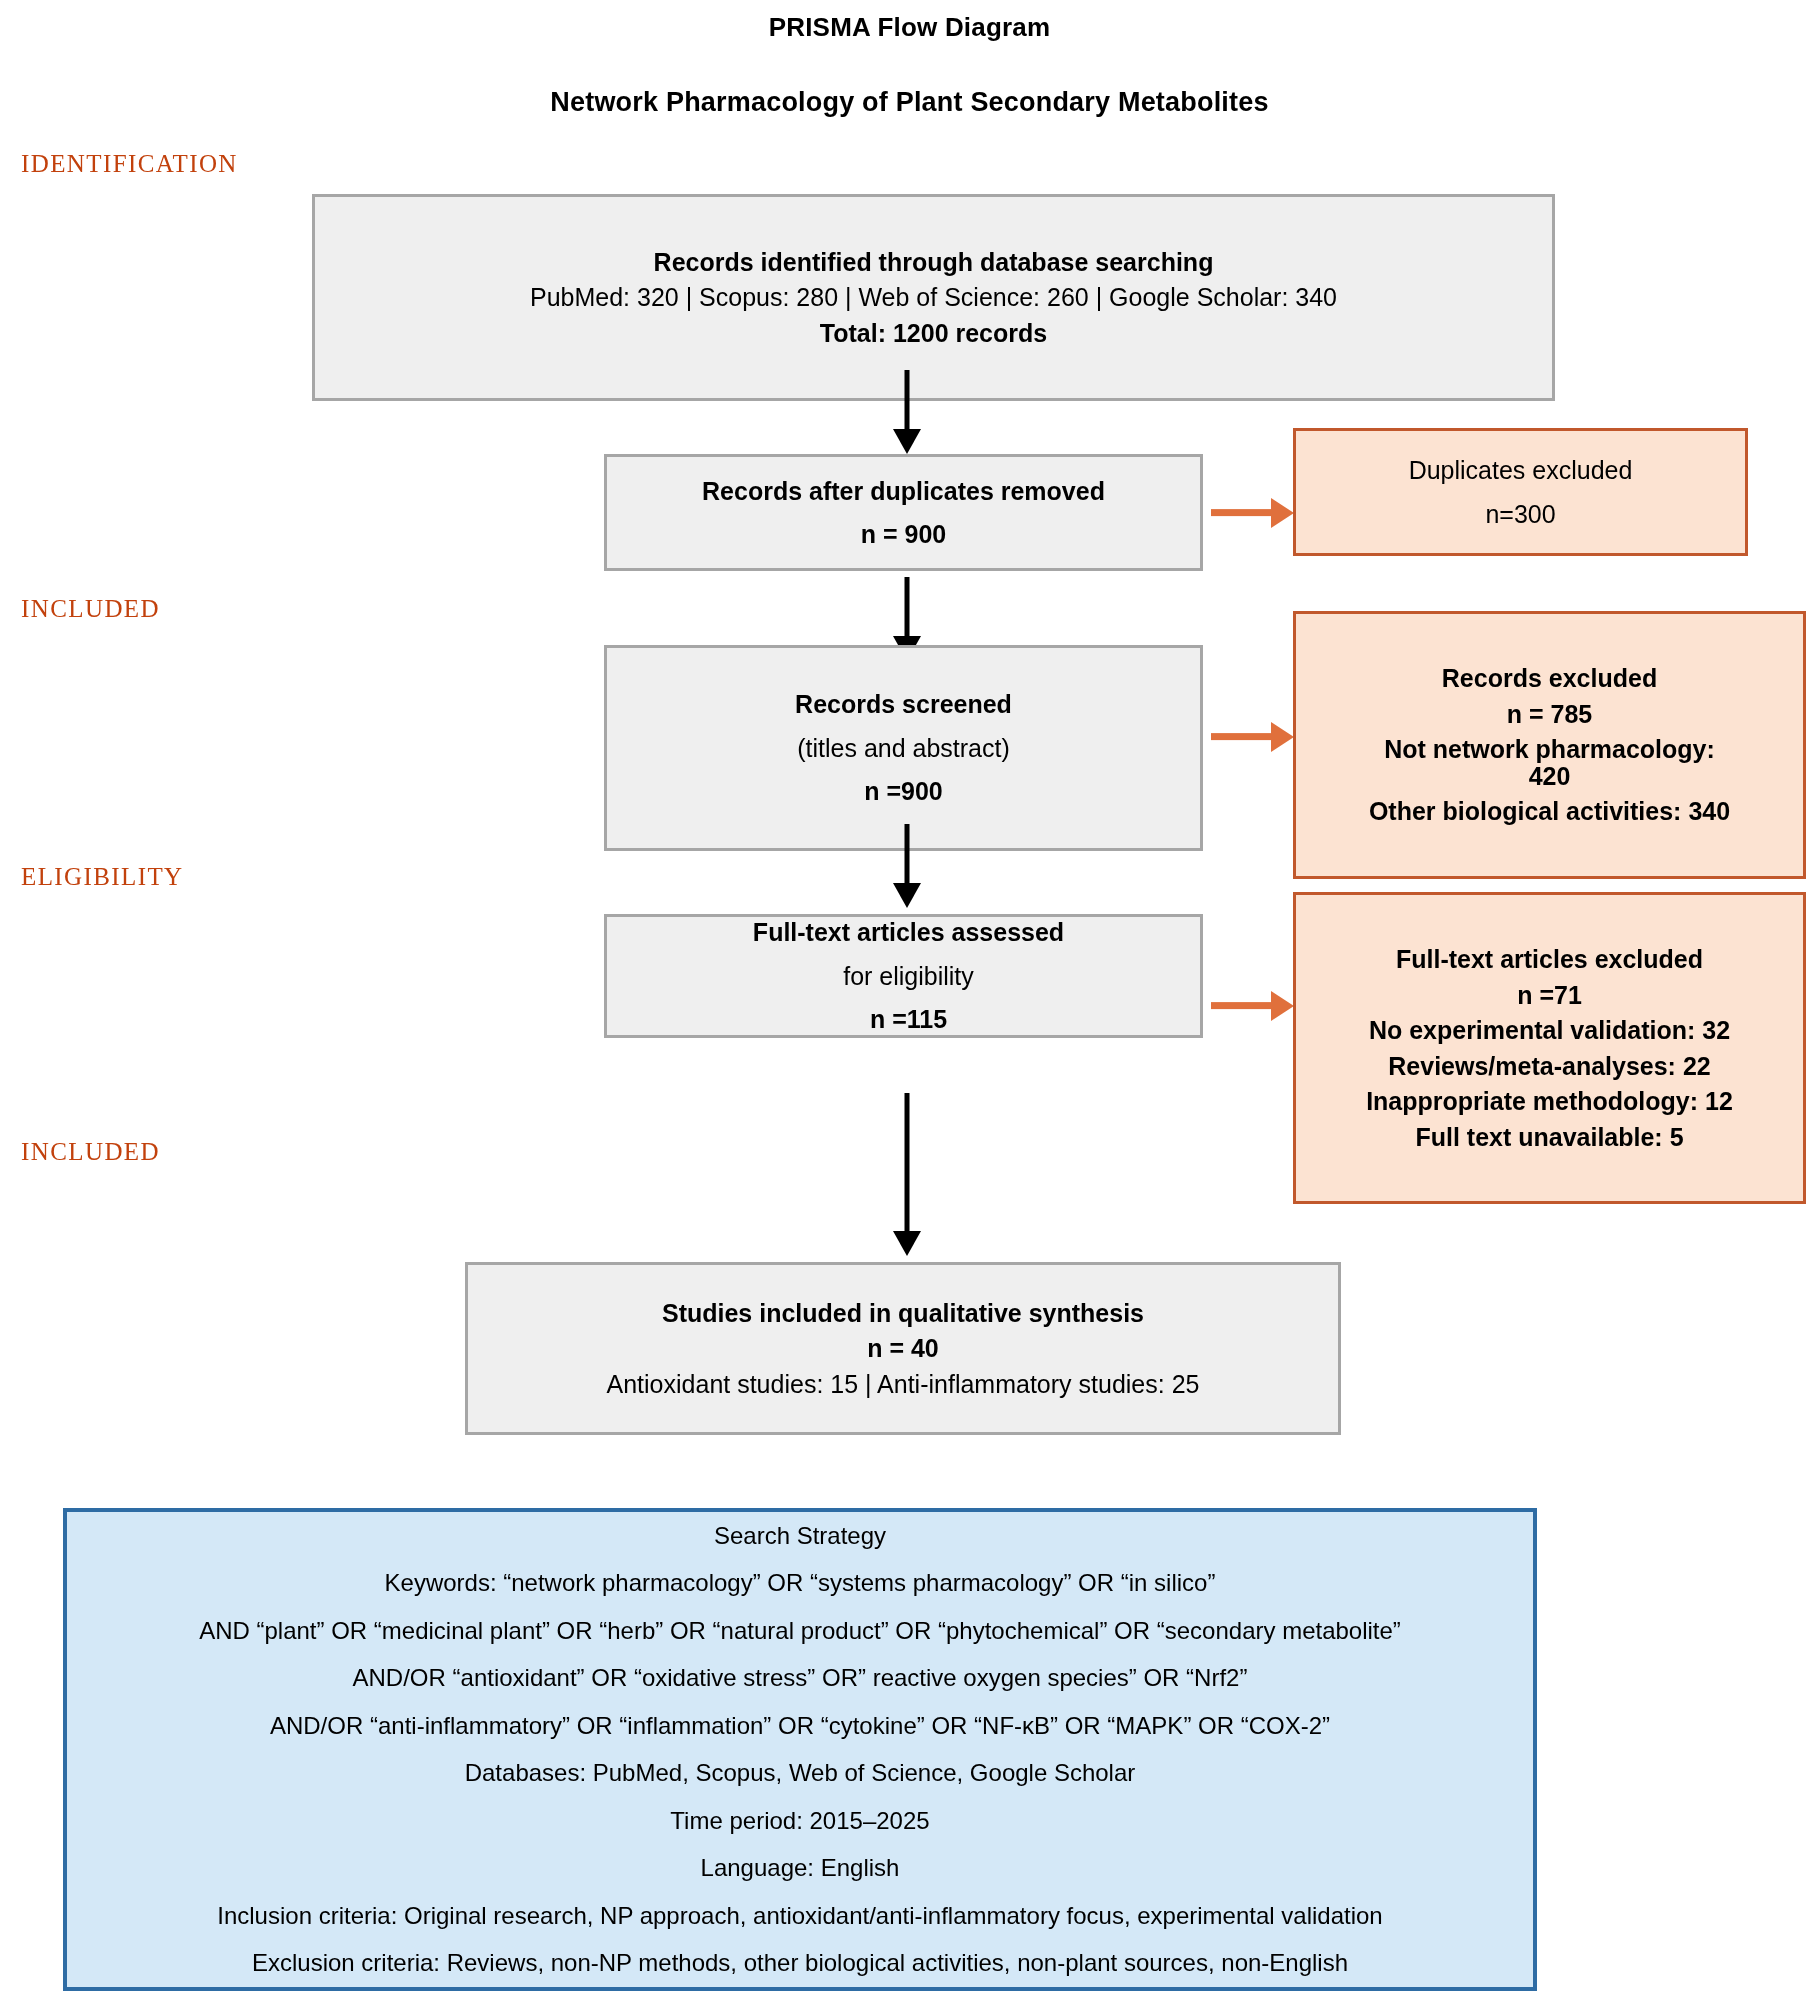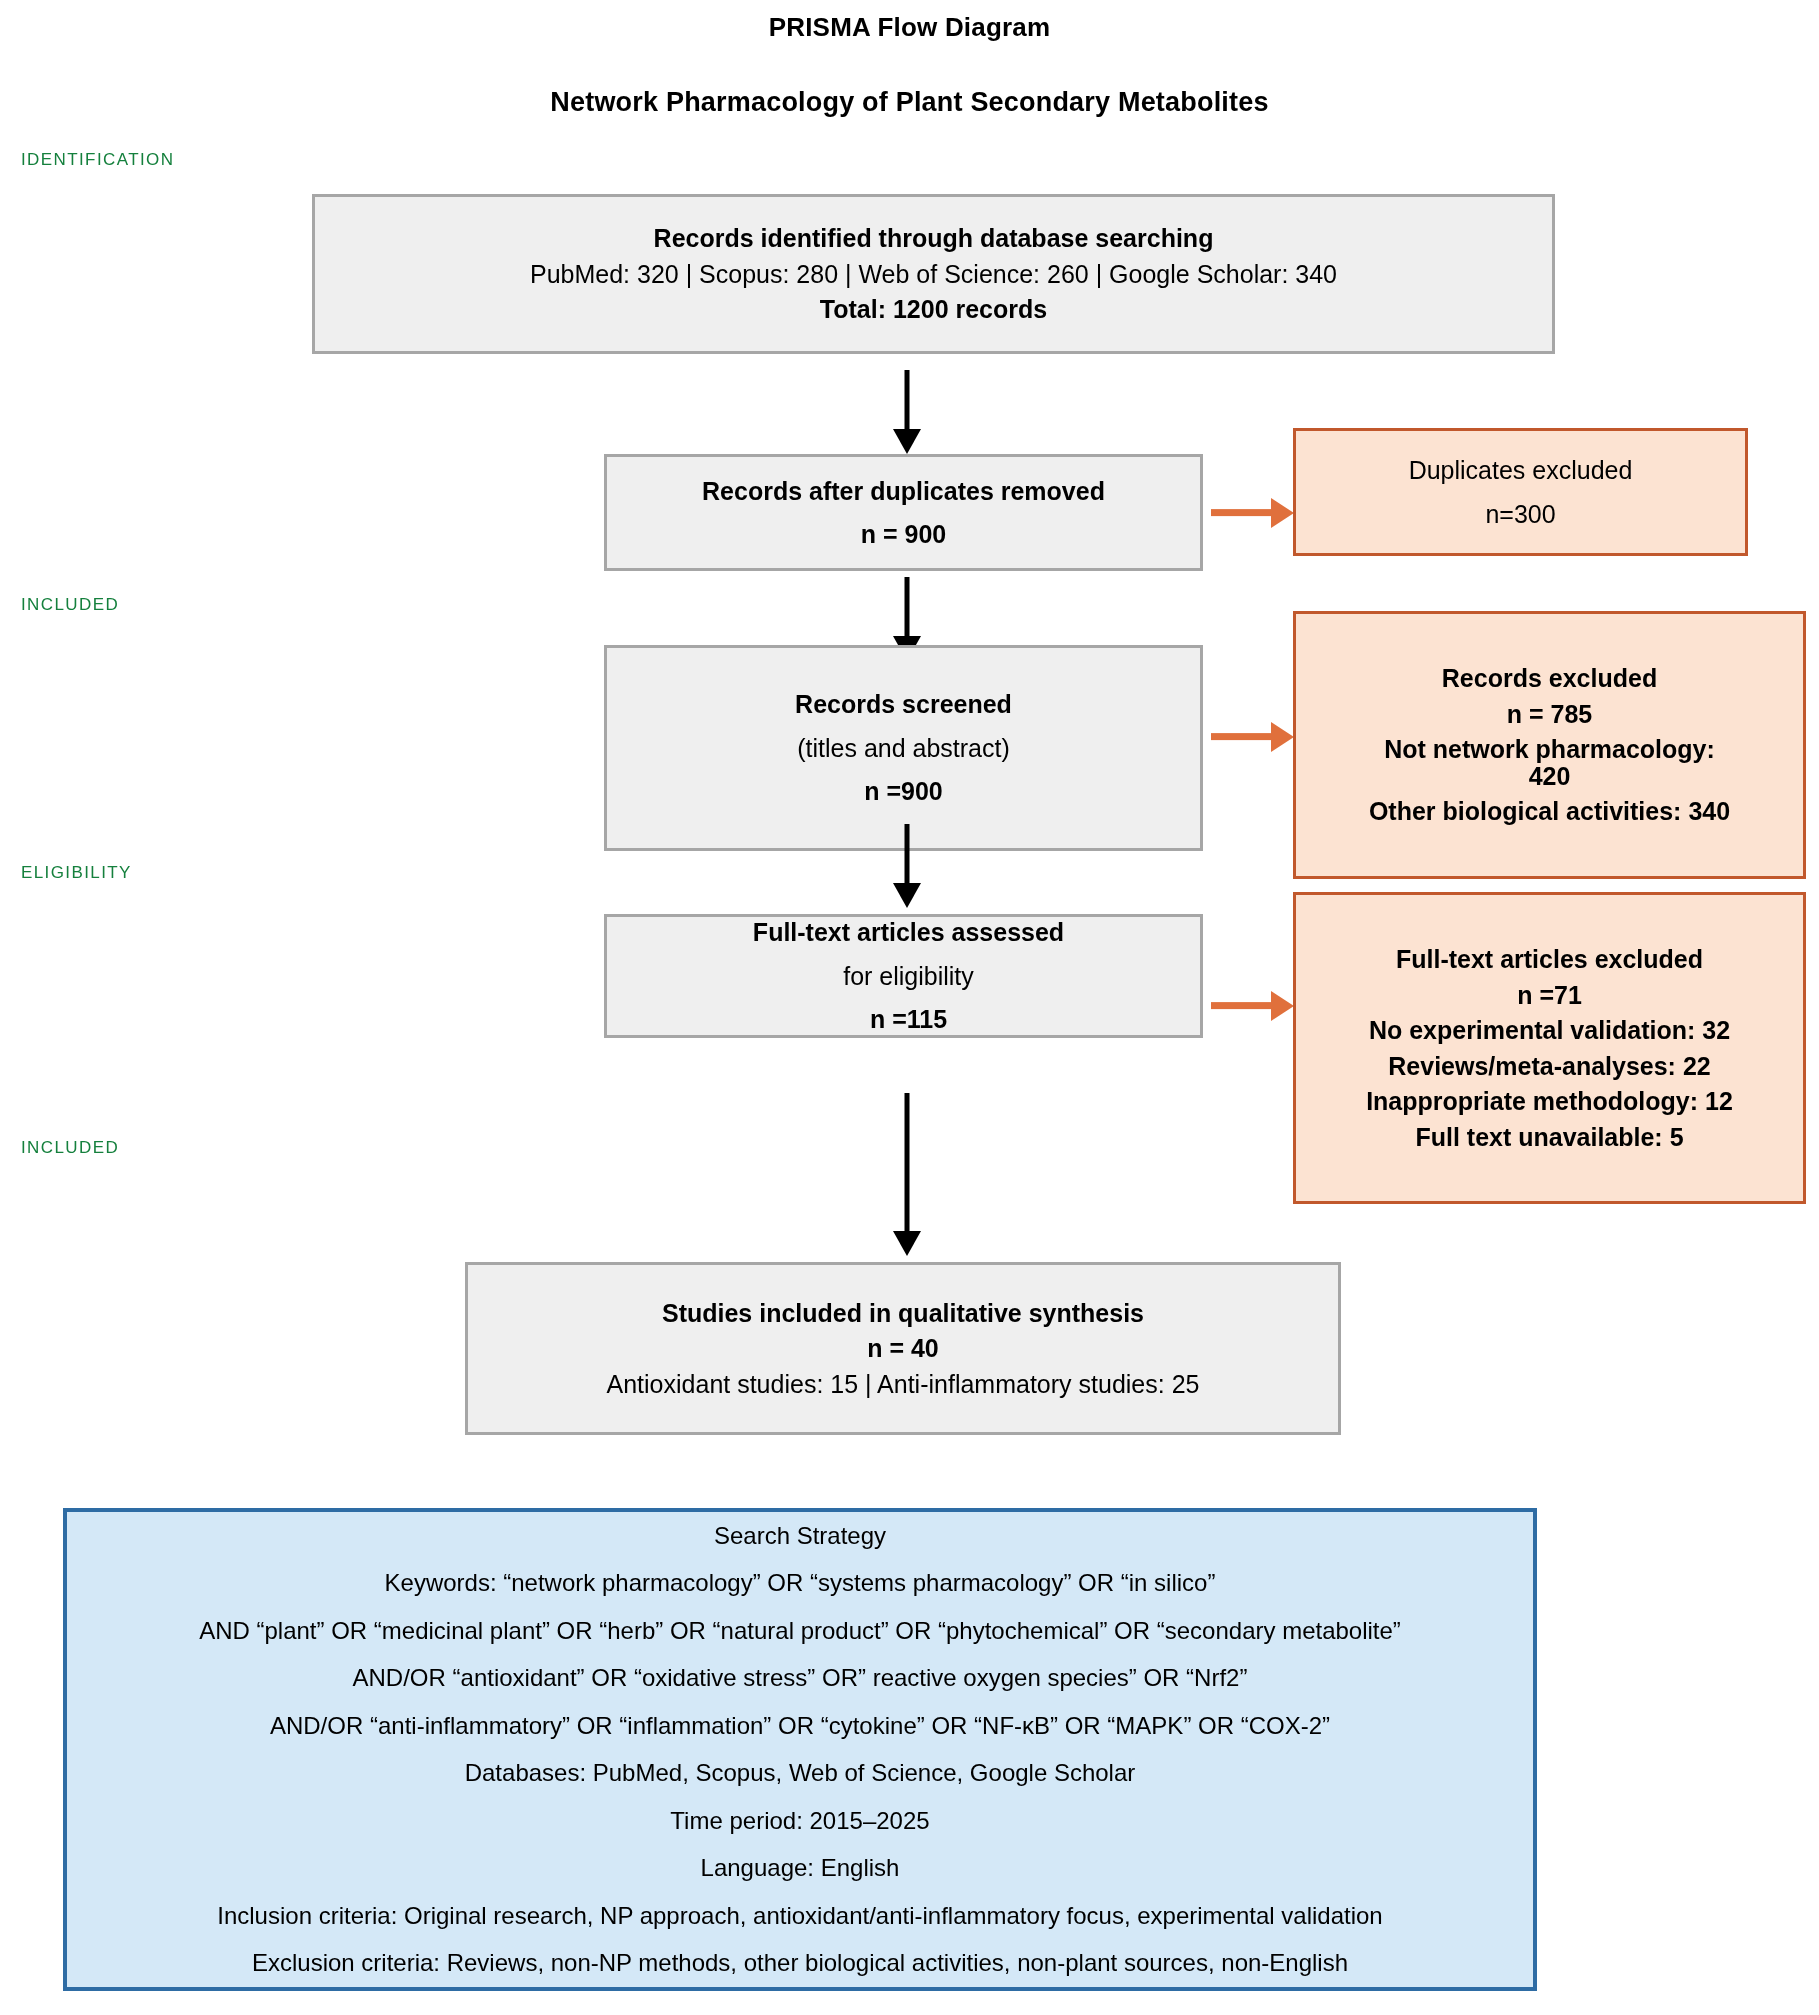--- a/index.html
+++ b/index.html
@@ -38,25 +38,26 @@
     width: 1819px;
     text-align: center;
     font-size: 27px;
     font-weight: bold;
     letter-spacing: 0.2px;
   }
 
   
   .stage-label {
     position: absolute;
-    font-size: 17px;
+    font-size: 25px;
     font-weight: normal;
     letter-spacing: 1.4px;
-    color: #15803d;
+    color: #c2410c;
     white-space: nowrap;
+    font-family: Liberation Serif, serif;
   }
 
   
   .box {
     position: absolute;
     box-sizing: border-box;
     display: flex;
     flex-direction: column;
     align-items: center;
     justify-content: center;
@@ -148,21 +149,21 @@
 <div id="canvas">
 
   <div class="title-main">PRISMA Flow Diagram</div>
   <div class="title-sub">Network Pharmacology of Plant Secondary Metabolites</div>
 
   <div class="stage-label" style="left:21px; top:150px;">IDENTIFICATION</div>
   <div class="stage-label" style="left:21px; top:595px;">INCLUDED</div>
   <div class="stage-label" style="left:21px; top:863px;">ELIGIBILITY</div>
   <div class="stage-label" style="left:21px; top:1138px;">INCLUDED</div>
 
-  <div class="box box-grey" style="left:312px; top:194px; width:1243px; height:160px;">
+  <div class="box box-grey" style="left:312px; top:194px; width:1243px; height:207px;">
     <div class="line bold">Records identified through database searching</div>
     <div class="gap-sm"></div>
     <div class="line reg">PubMed: 320 | Scopus: 280 | Web of Science: 260 | Google Scholar: 340</div>
     <div class="gap-sm"></div>
     <div class="line bold">Total: 1200 records</div>
   </div>
 
   <div class="arrow-v" style="left:889px; top:370px; width:35px; height:84px;">
     <div class="shaft" style="height:62px;"></div>
     <div class="head"></div>

